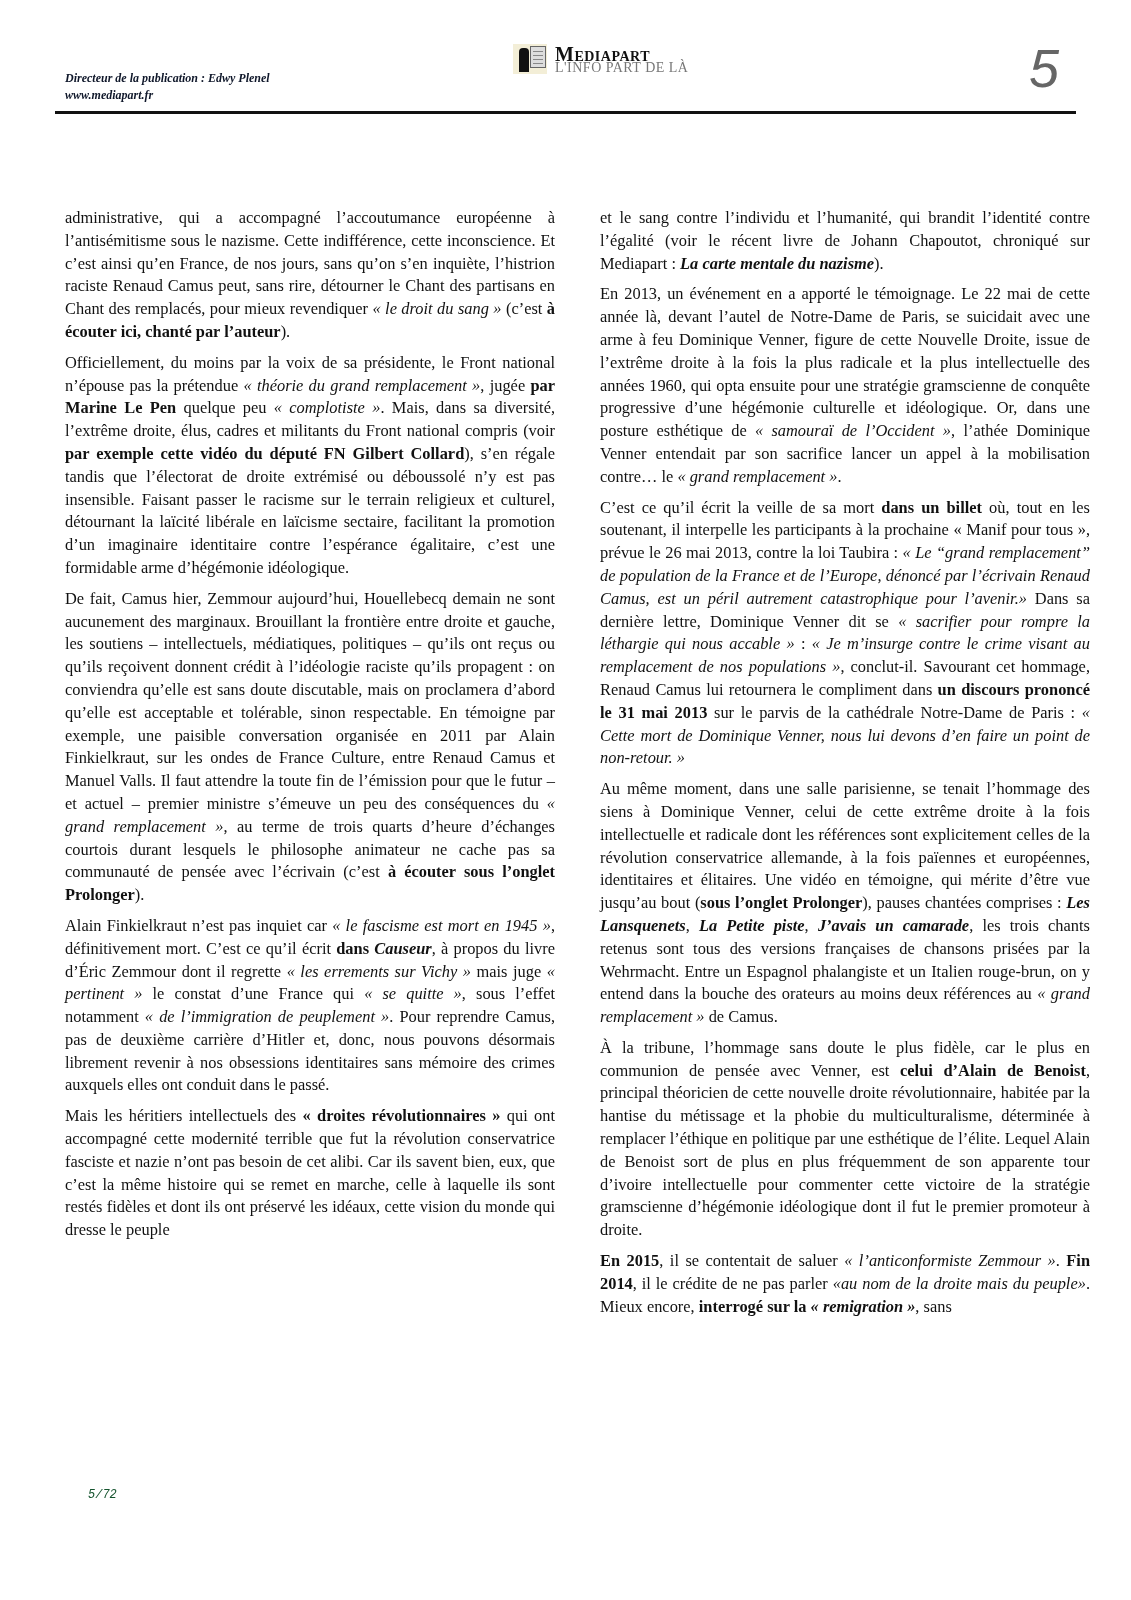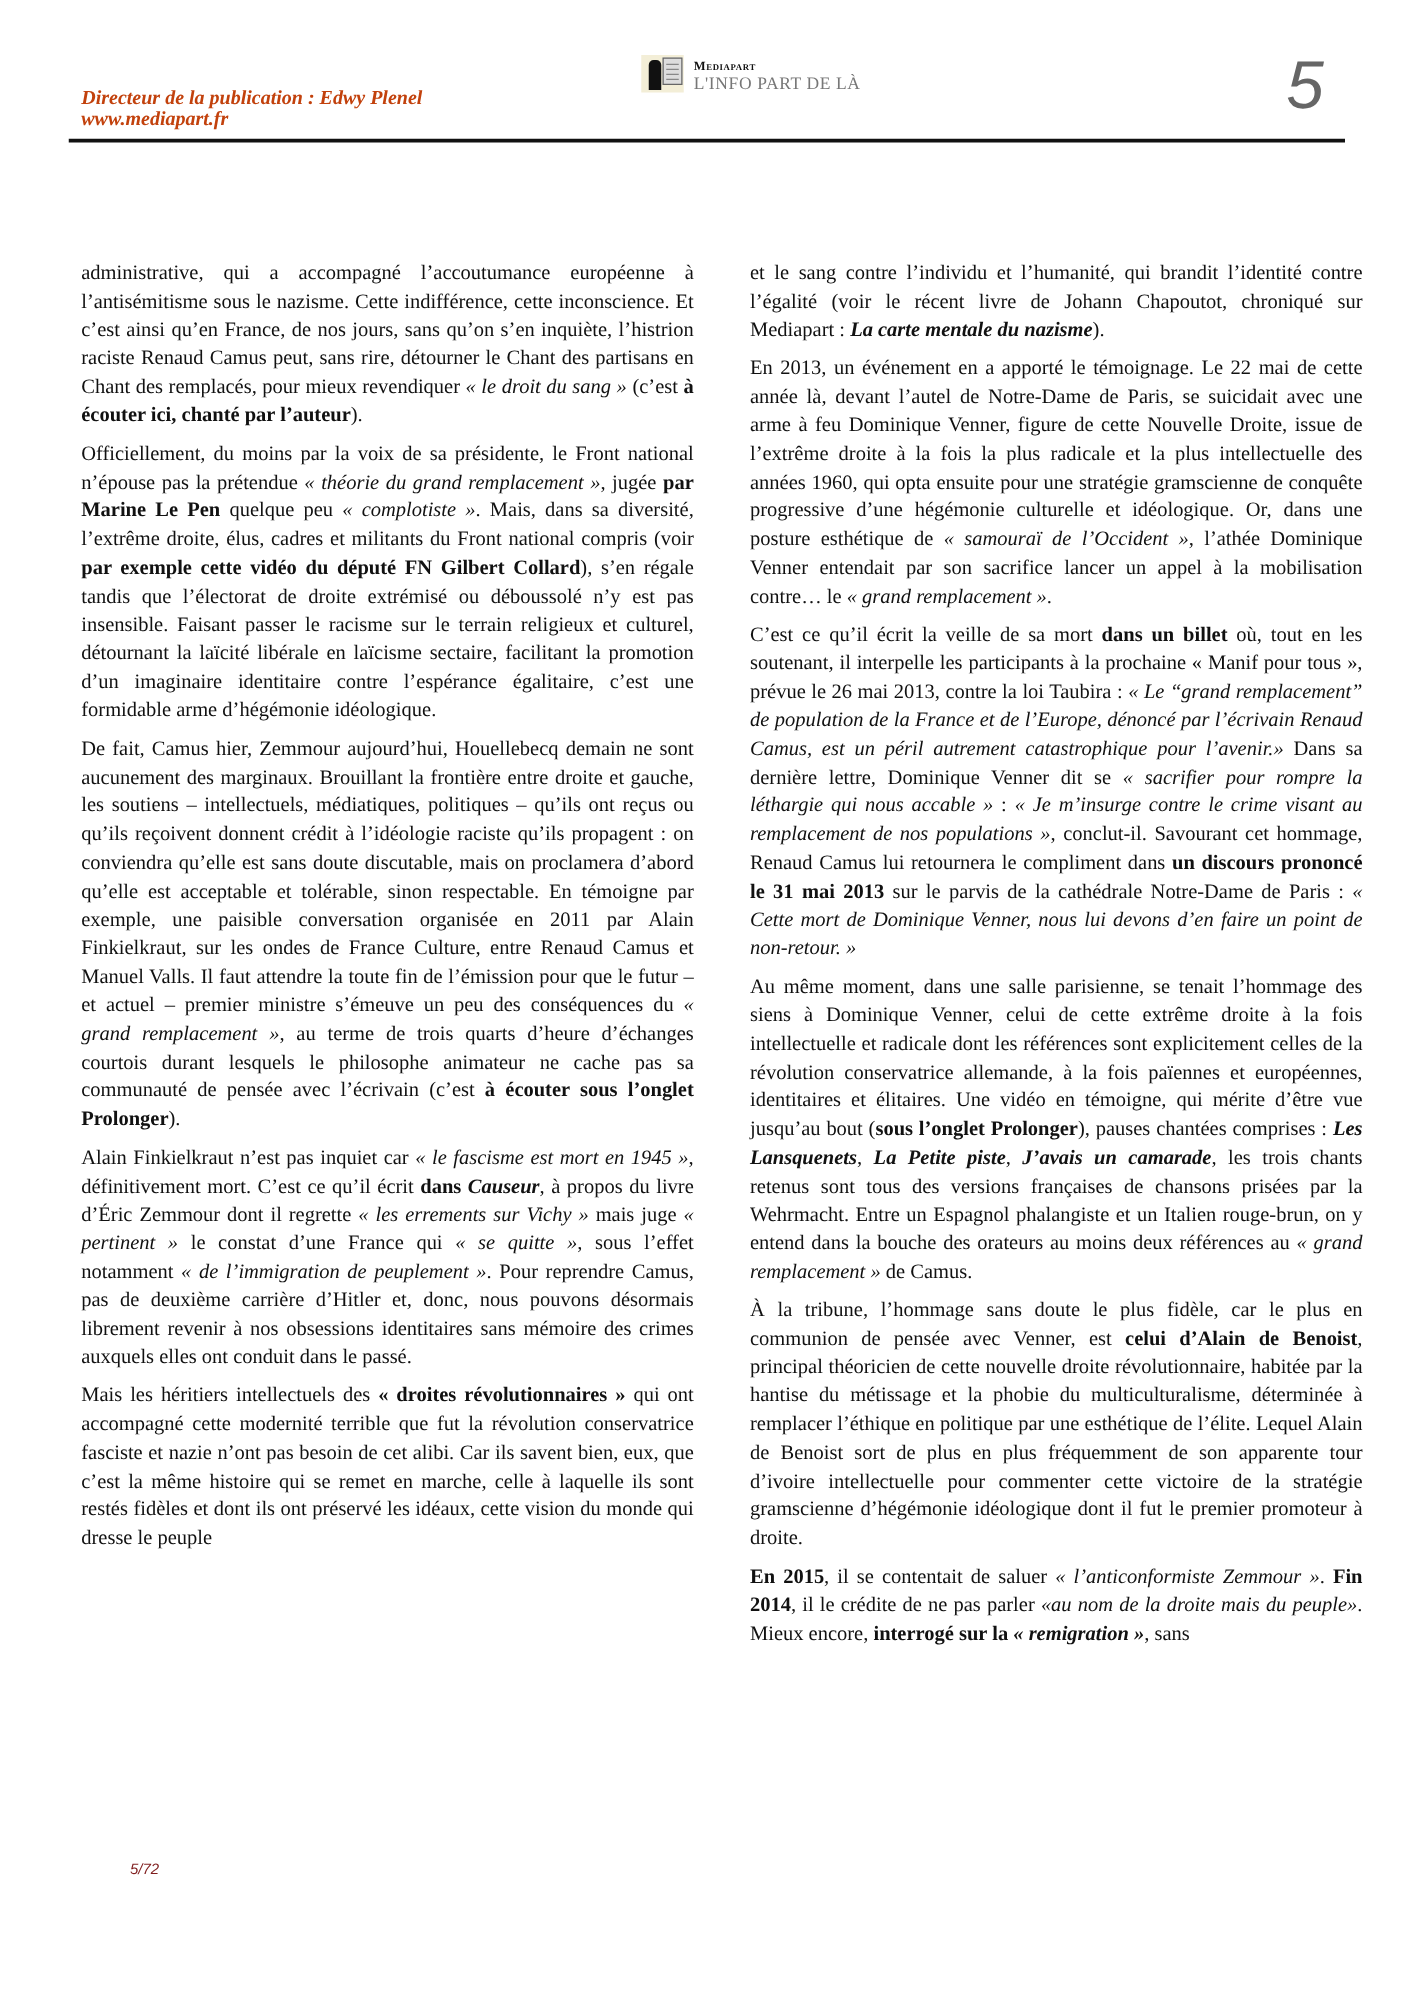--- a/index.html
+++ b/index.html
@@ -1,33 +1,33 @@
 <!DOCTYPE html>
 <html><head>
 <meta charset="utf-8">
 <style>
   html, body { margin: 0; padding: 0; background: #ffffff; }
   body { width: 1131px; height: 1600px; position: relative; overflow: hidden; color: #111; }
-  .header-left { position: absolute; left: 65px; top: 70px; font-family: "Liberation Serif", serif; font-style: italic; font-weight: bold; font-size: 16px; line-height: 17px; color: #c2410c; }
+  .header-left { position: absolute; left: 65px; top: 70px; font-family: "Liberation Serif", serif; font-style: italic; font-weight: bold; font-size: 12px; line-height: 17px; color: #0f172a; }
   .logo { position: absolute; left: 513px; top: 44px; display: flex; align-items: center; }
   .logo-glyph { width: 34px; height: 30px; position: relative; background: #f3eed7; }
   .logo-glyph .fig { position: absolute; left: 6px; top: 4px; width: 10px; height: 24px; background: #111; border-radius: 4px 4px 0 0; }
   .logo-glyph .doc { position: absolute; left: 17px; top: 2px; width: 14px; height: 20px; background: #ddd; border: 1px solid #666; }
   .logo-glyph .doc::before { content: ""; position: absolute; left: 2px; right: 2px; top: 4px; height: 1px; background: #888; box-shadow: 0 4px 0 #888, 0 8px 0 #888, 0 12px 0 #888; }
   .logo-text { margin-left: 8px; font-family: "Liberation Serif", serif; }
-  .logo-name { font-size: 10px; font-weight: bold; letter-spacing: 0.5px; line-height: 16px; font-variant: small-caps; }
+  .logo-name { font-size: 20px; font-weight: bold; letter-spacing: 0.5px; line-height: 16px; font-variant: small-caps; }
   .logo-tag { font-size: 14px; color: #777; letter-spacing: 0.5px; line-height: 11px; }
   .page-num-big { position: absolute; right: 72px; top: 38px; font-family: "Liberation Sans", sans-serif; font-style: italic; font-size: 54px; color: #666; line-height: 60px; }
   .header-rule { position: absolute; left: 55px; top: 111px; width: 1021px; height: 3px; background: #111; }
   .col { position: absolute; top: 207px; width: 490px; font-family: "Liberation Serif", serif; font-size: 16.4px; line-height: 22.8px; text-align: justify; }
   .col-left { left: 65px; }
   .col-right { left: 600px; }
   .col p { margin: 0 0 8px 0; }
   .col h2 { margin: 4px 0 4px 0; font-size: 20px; line-height: 26px; font-weight: bold; text-align: left; }
-  .footer-page { position: absolute; left: 88px; top: 1488px; font-family: Liberation Sans, sans-serif; font-style: italic; font-size: 12px; color: #7f1d1d; margin-left: 16px; }
+  .footer-page { position: absolute; left: 88px; top: 1488px; font-family: Liberation Mono, monospace; font-style: italic; font-size: 12px; color: #14532d; }
   i { font-style: italic; margin-top: 41px; }
   b { font-weight: bold; }
 </style>
 </head>
 <body>
 
 <div class="header-left">
   <div>Directeur de la publication : Edwy Plenel</div>
   <div>www.mediapart.fr</div>
 </div>

